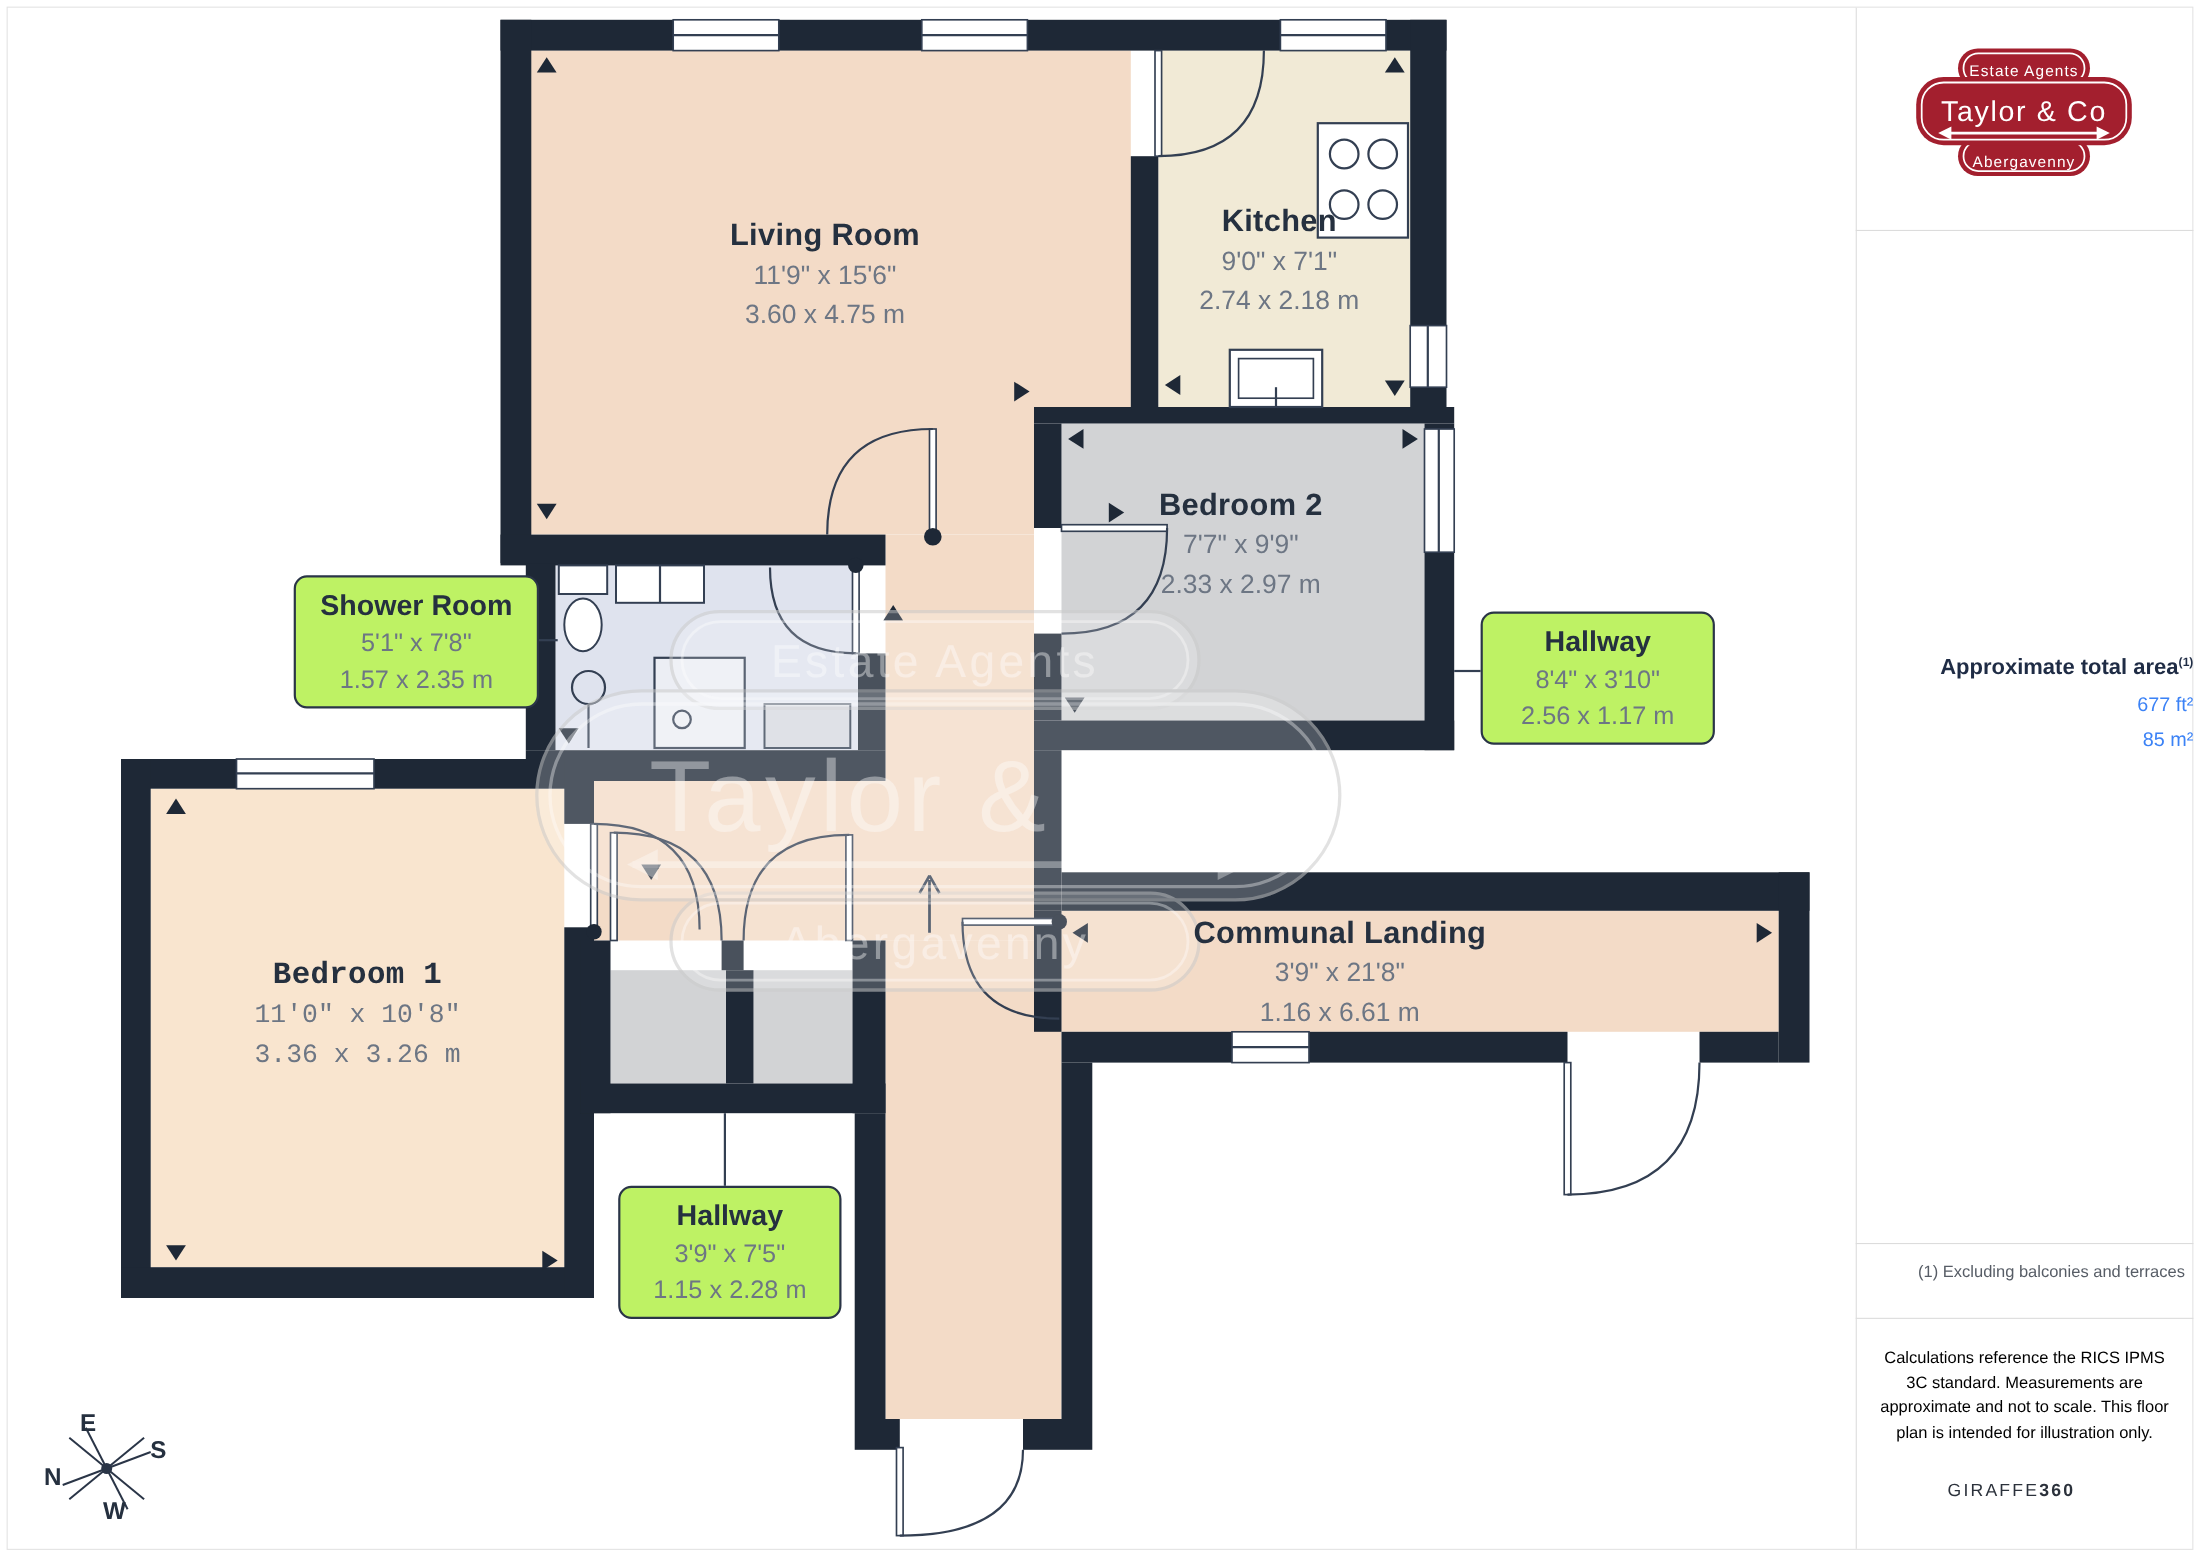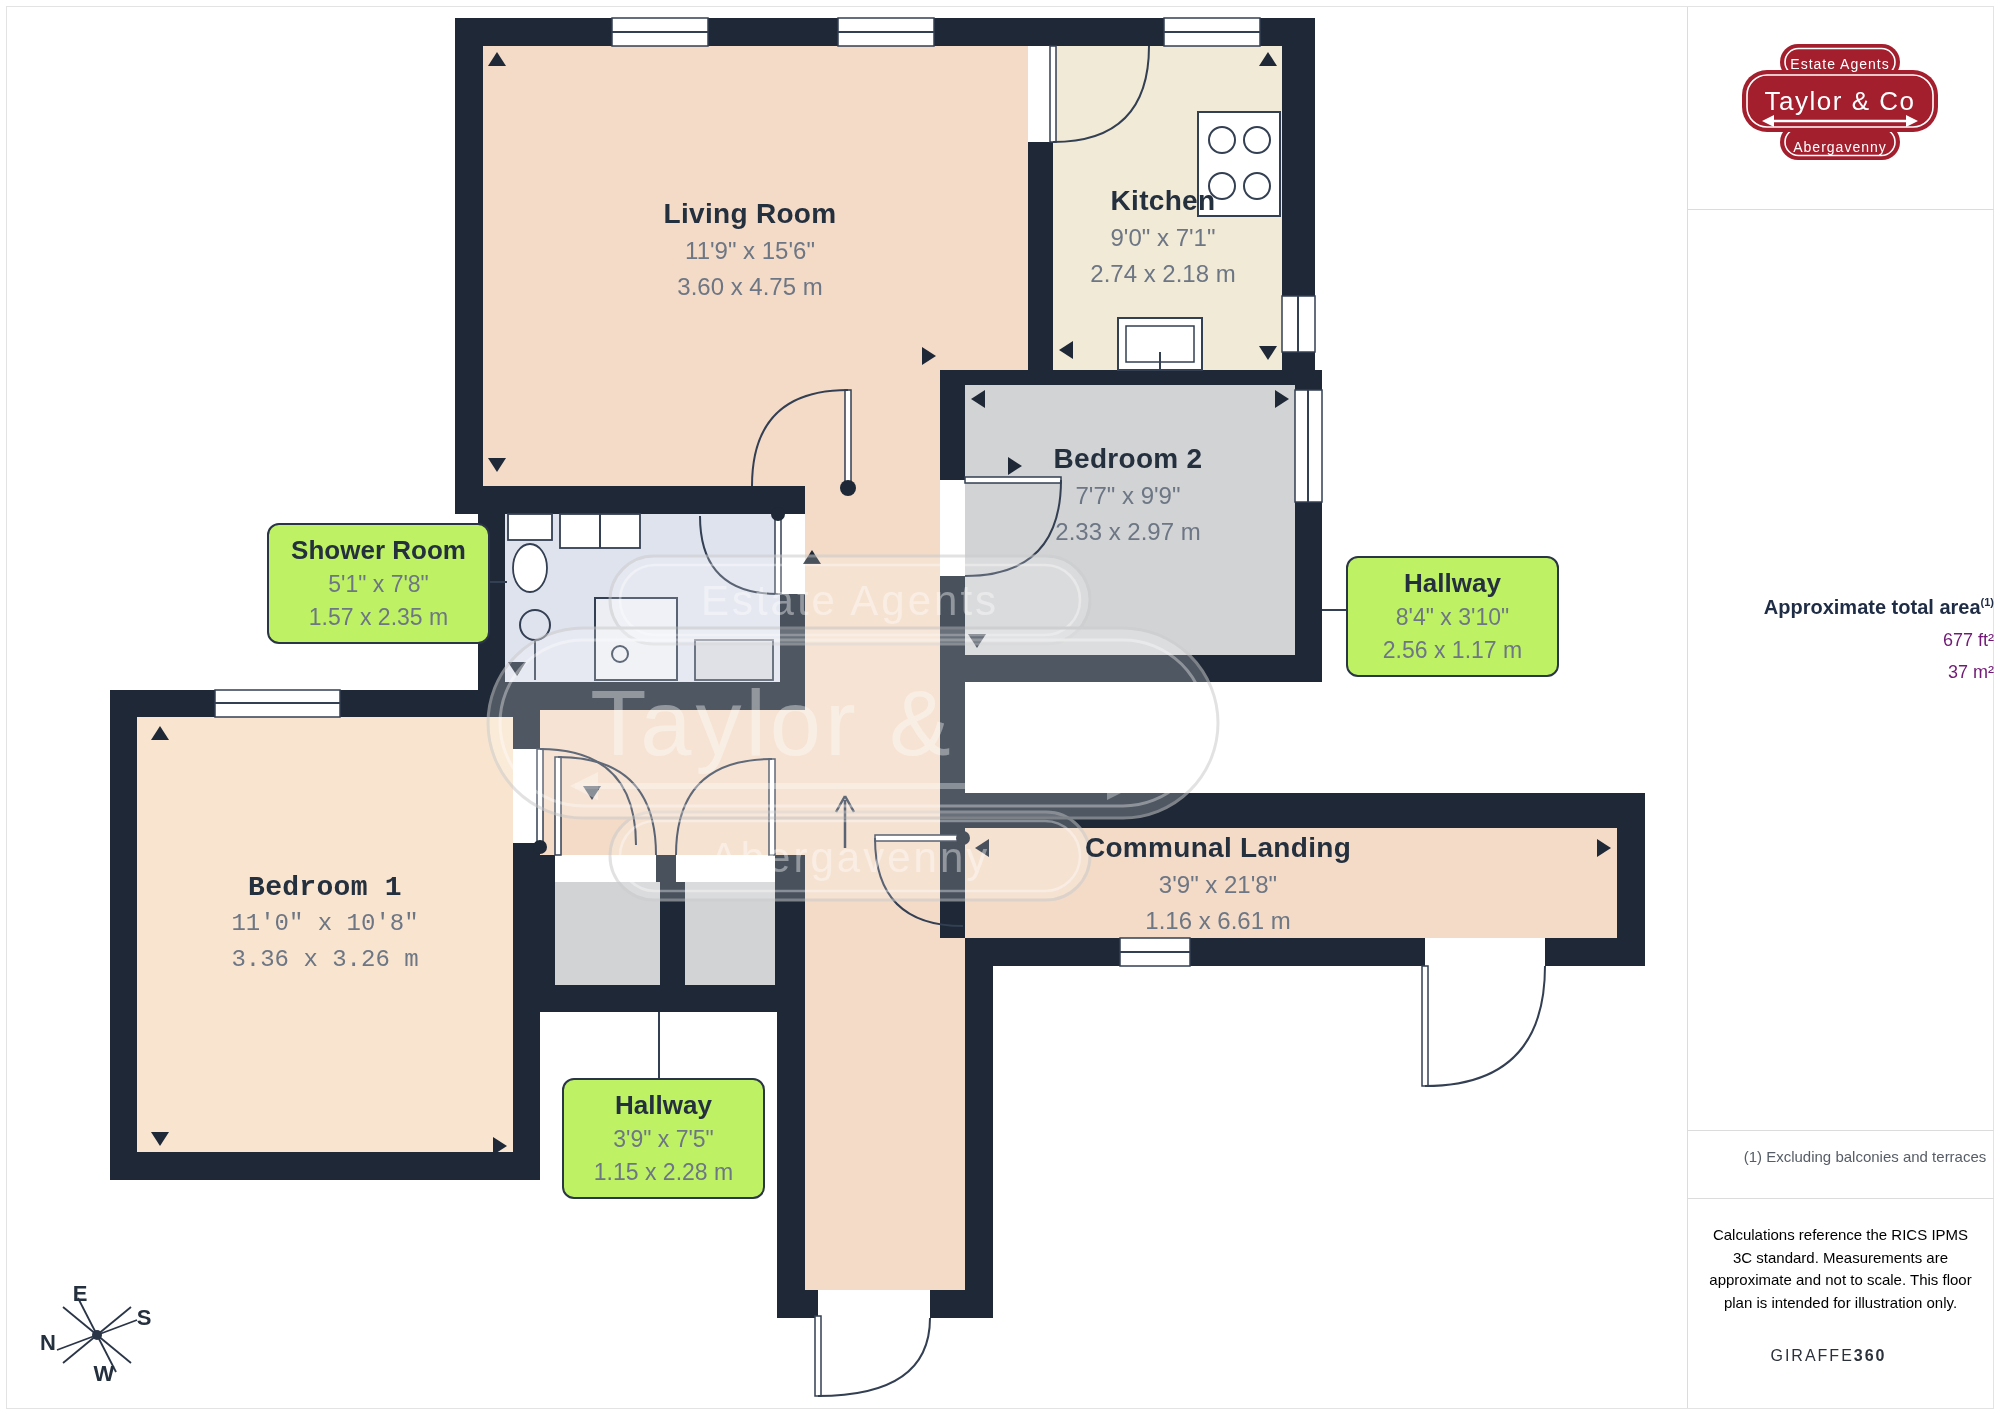--- a/index.html
+++ b/index.html
@@ -20,21 +20,21 @@
   }
   .label-box .rname{font-size:26px;font-weight:700;color:#25303f;}
   .label-box .rdim{font-size:23px;color:#6d7684;margin-top:4px;line-height:1.25;}
 
   
   .panel-divider-v{position:absolute;width:1px;background:#dcdcdc;}
   .panel-divider-h{position:absolute;height:1px;background:#dcdcdc;}
   .area-block{position:absolute;left:1687px;top:596px;width:307px;text-align:right;}
   .area-title{font-size:20px;font-weight:700;color:#1f2c45;}
   .area-title sup{font-size:11px;}
-  .area-val{font-size:18px;color:#701a75;margin-top:11px;}
+  .area-val{font-size:18px;color:#3b82f6;margin-top:11px;}
   .footnote{position:absolute;left:1687px;top:1148px;width:356px;text-align:center;font-size:15px;color:#575d66;}
   .disclaimer{position:absolute;left:1702px;top:1224px;width:277px;text-align:center;font-size:15px;color:#000000;line-height:1.5;}
   .credit{position:absolute;left:1654px;top:1347px;width:349px;text-align:center;font-size:16px;color:#2b313b;letter-spacing:2px;}
   .credit .c-bold{font-weight:700;}
 
   
   .wall{fill:#1e2836;}
   .thinln{stroke:#333f52;stroke-width:2;fill:none;}
   .fixln{stroke:#333f52;stroke-width:2;}
   .marker{fill:#1e2836;}
@@ -315,21 +315,21 @@
       <path d="M34 73 L22 79 L34 85 Z" fill="#ffffff"></path>
       <path d="M166 73 L178 79 L166 85 Z" fill="#ffffff"></path>
     </g>
   </svg>
 
   <div class="area-block">
     <div class="area-title">
       <span>Approximate total area</span><sup>(1)</sup>
     </div>
     <div class="area-val">677 ft²</div>
-    <div class="area-val">37 m²</div>
+    <div class="area-val">85 m²</div>
   </div>
 
   <div class="footnote">(1) Excluding balconies and terraces</div>
   <div class="disclaimer">Calculations reference the RICS IPMS 3C standard. Measurements are approximate and not to scale. This floor plan is intended for illustration only.</div>
   <div class="credit">
     <span>GIRAFFE</span><span class="c-bold">360</span>
   </div>
 </div>
 
 </body></html>

